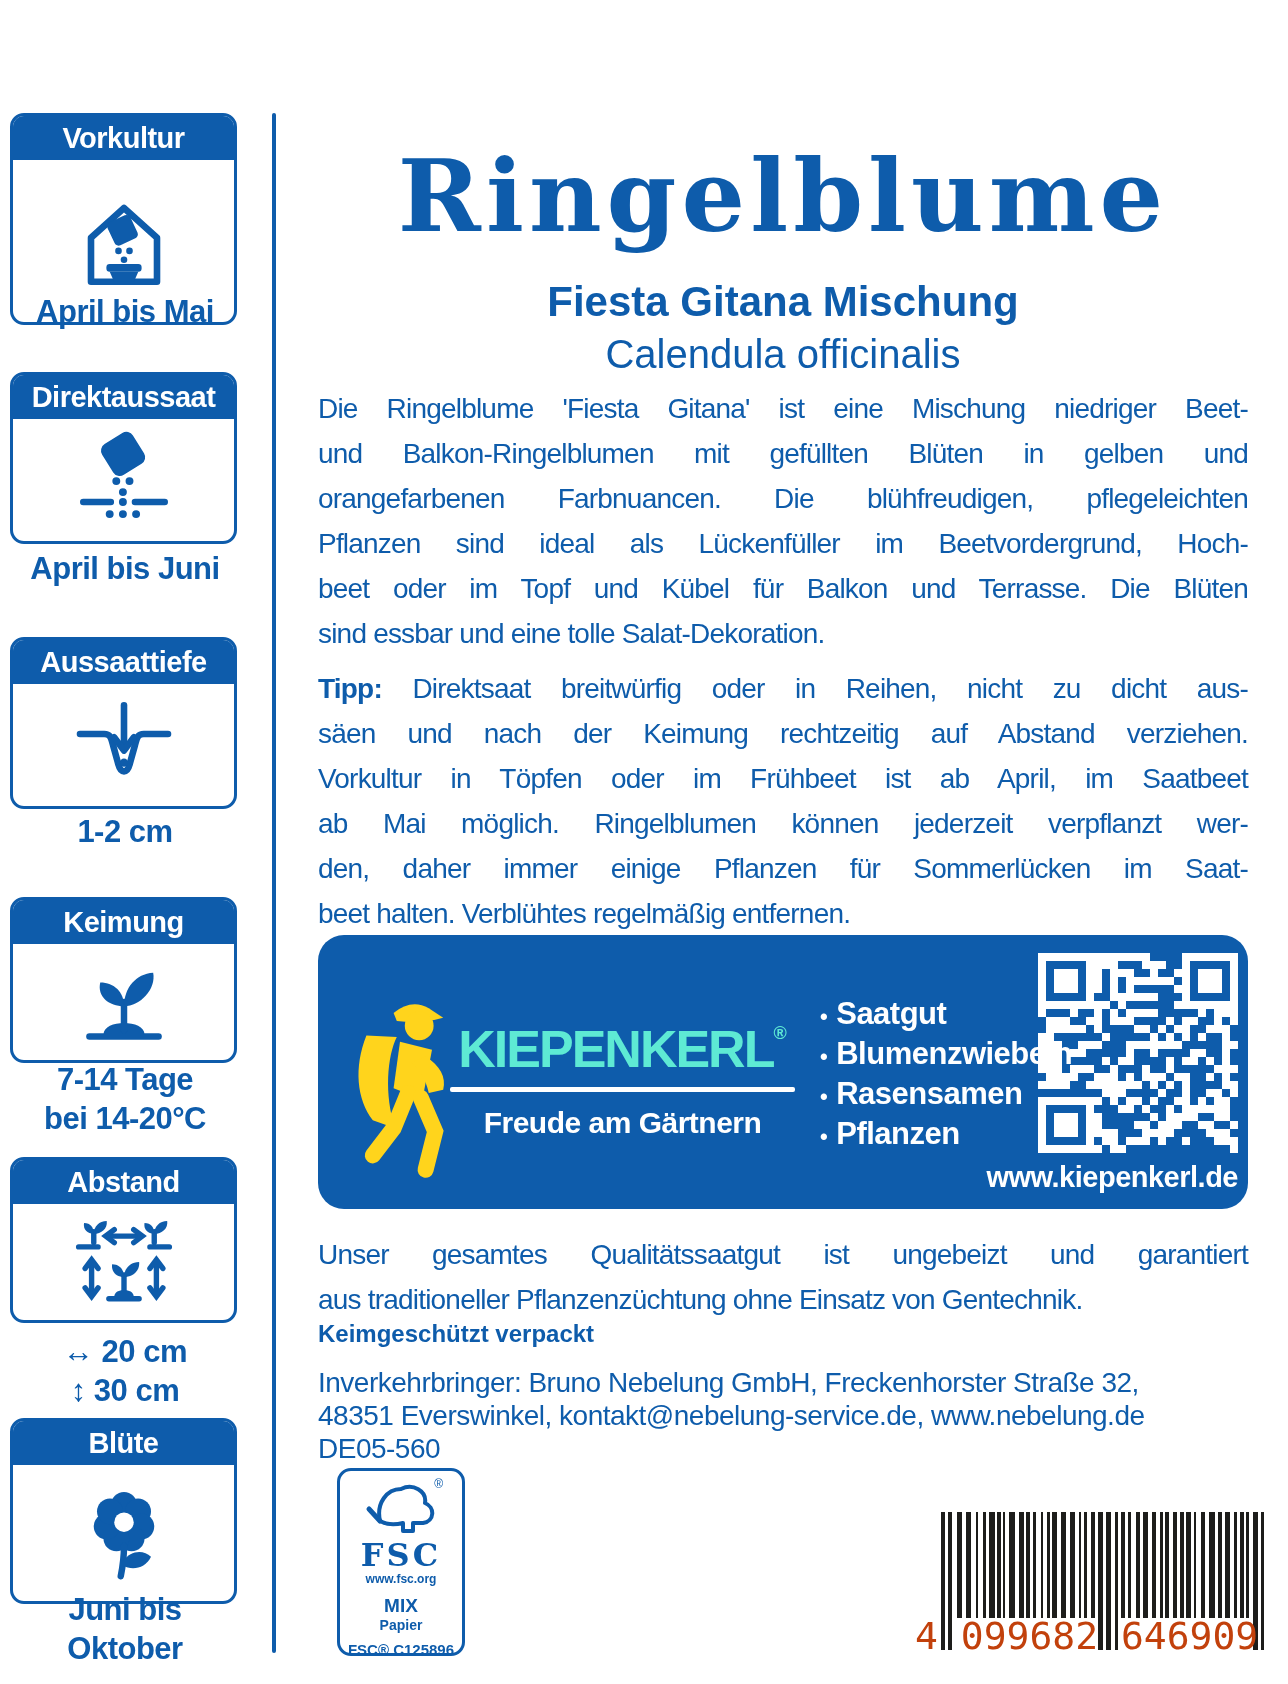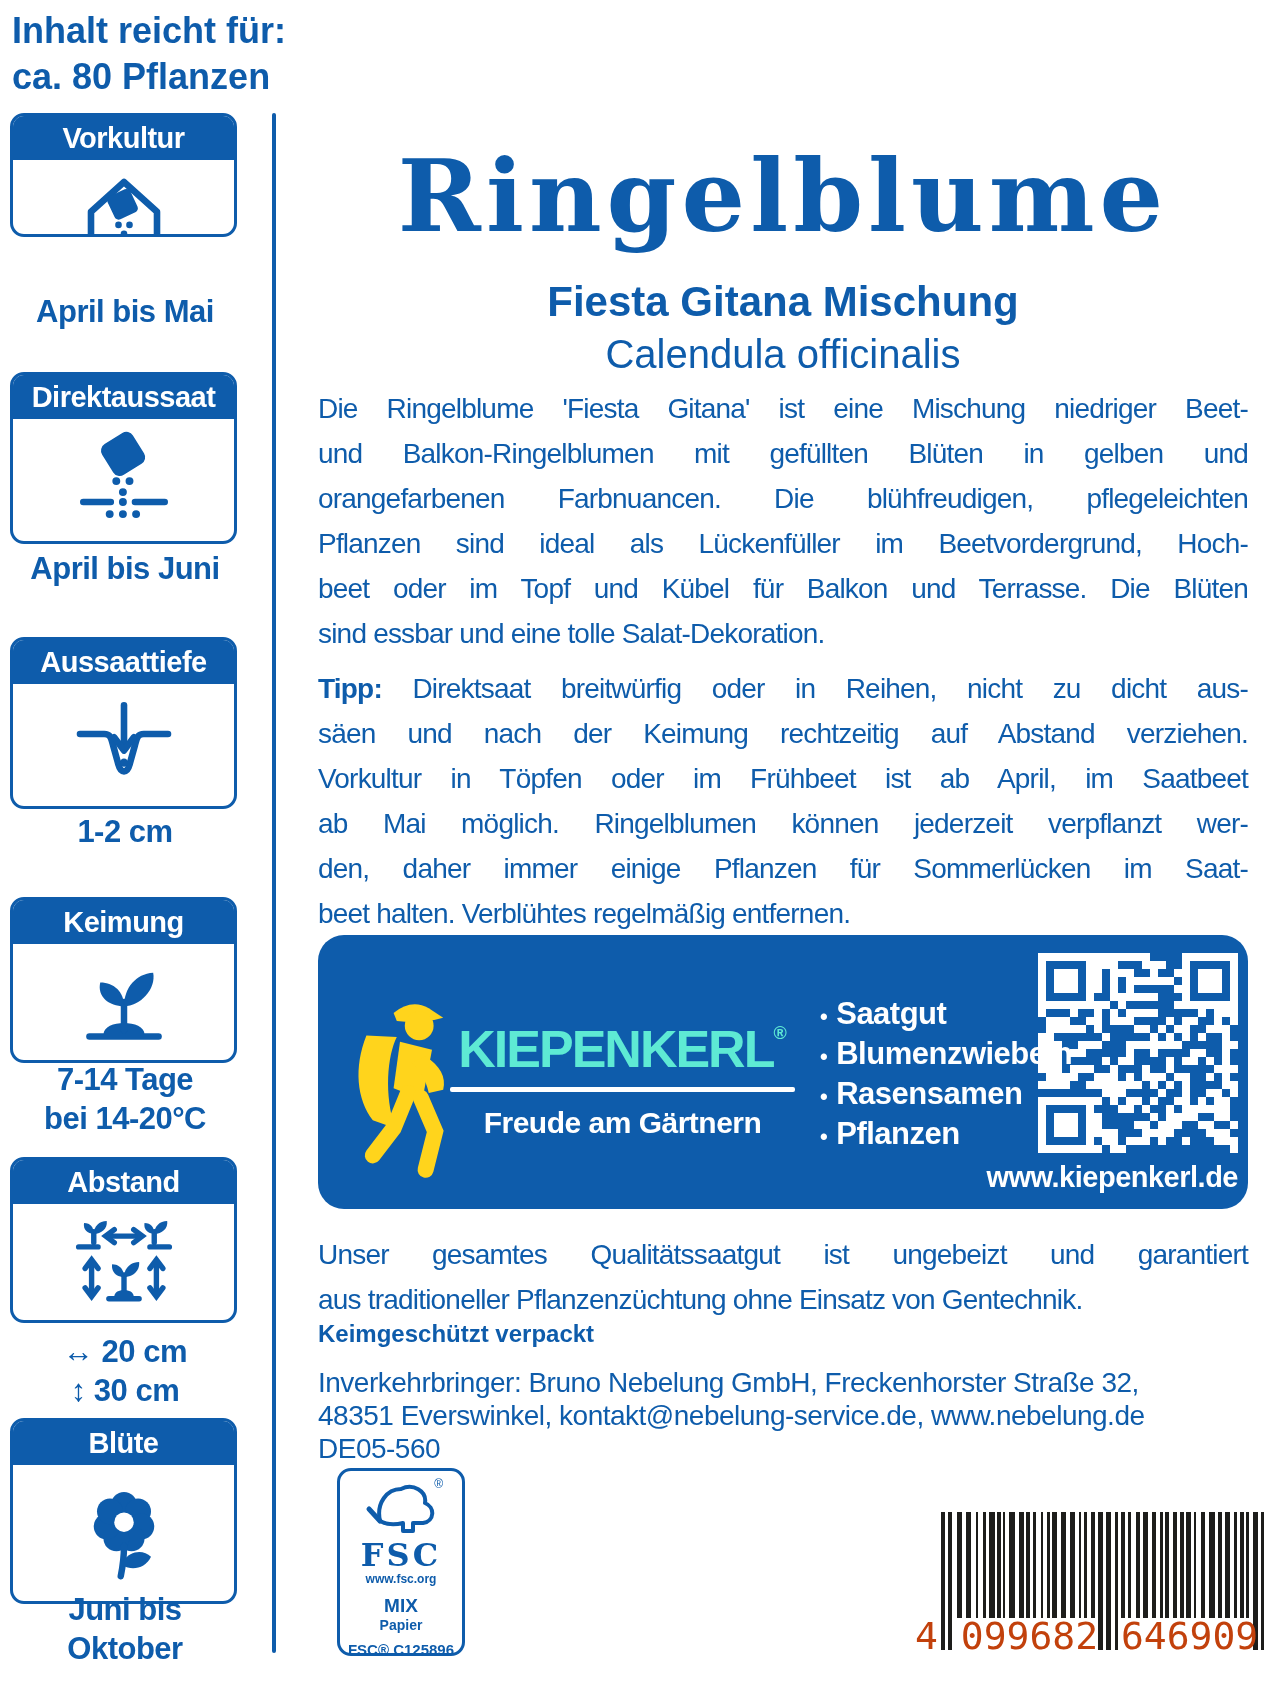--- a/index.html
+++ b/index.html
@@ -61,28 +61,24 @@
   .bc-bar{position:absolute;top:0;height:106px;background:#1d1d1b;}
   .bc-bar.tall{height:138px;}
   .bc-digits{position:absolute;left:0;top:102px;width:365px;font-family:"DejaVu Sans Mono",monospace;
         font-size:38px;color:#c2410c;white-space:nowrap;}
 </style>
 </head>
 <body>
 
 <div class="page">
 
-  <div class="yield">
-    <div>Inhalt reicht für:</div>
-    <div>ca. 80 Pflanzen</div>
-  </div>
 
   <div class="divider"></div>
 
-  <div class="ibox" style="top:113px;height:124px;">
+  <div class="ibox" style="top:113px;height:212px;">
     <div class="ibox-head">Vorkultur</div>
     <div class="ibox-body">
       <svg width="110" height="110" viewBox="0 0 100 100">
         <path d="M20 47 L50 20 L80 47 V87 H20 Z" fill="none" stroke="currentColor" stroke-width="6" stroke-linejoin="round"></path>
         <rect x="37" y="29" width="23" height="23" rx="4" transform="rotate(-25 48 40)" fill="currentColor"></rect>
         <circle cx="45" cy="59" r="3" fill="currentColor"></circle>
           <circle cx="55" cy="59" r="3" fill="currentColor"></circle>
         <circle cx="50" cy="67" r="3" fill="currentColor"></circle>
         <rect x="34" y="71" width="32" height="7" rx="3" fill="currentColor"></rect>
         <path d="M37 78 h26 l-4 9 h-18 Z" fill="currentColor"></path>

